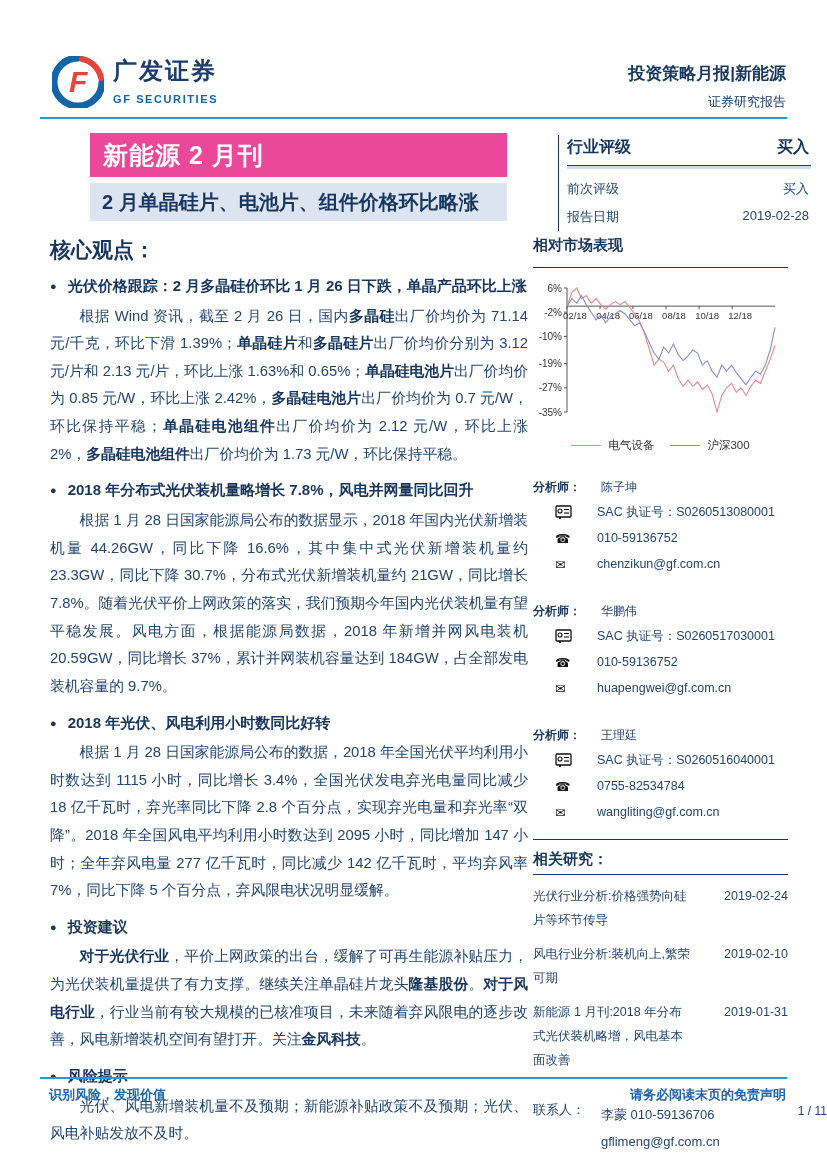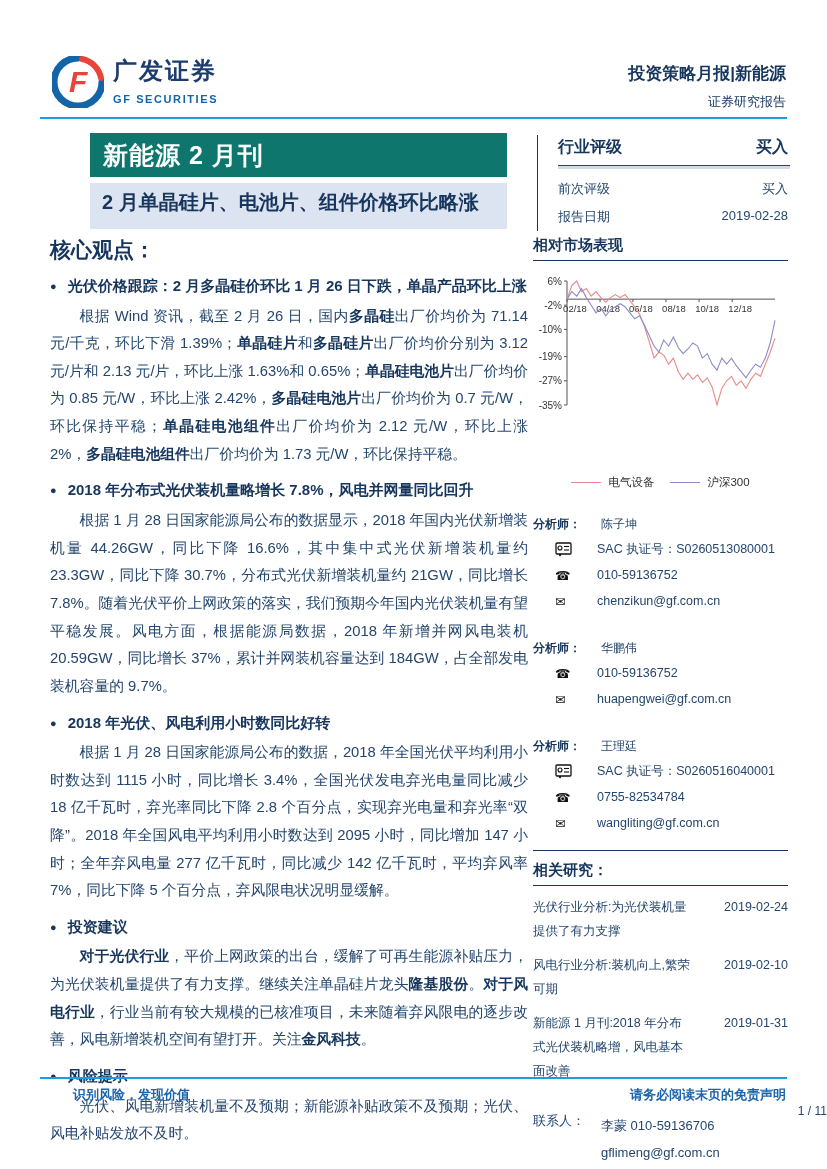--- a/index.html
+++ b/index.html
@@ -11,38 +11,38 @@
   .logo-mark{width:52px;height:52px;}
   .logo-texts{display:flex;flex-direction:column;line-height:1;}
   .logo-cn{font-size:24px;font-weight:bold;color:#1b3c6d;letter-spacing:2px;}
   .logo-en{font-size:11px;font-weight:bold;color:#1464a8;letter-spacing:1.6px;margin-top:11px;}
   .hdr-right{position:absolute;right:41px;top:62px;text-align:right;}
   .hdr-type{font-size:17px;font-weight:bold;color:#17365d;}
   .hdr-cat{font-size:13px;color:#17365d;margin-top:8px;}
   .hdr-rule{position:absolute;left:40px;right:40px;top:117px;height:2px;background:#1b9de2;}
 
   
-  .band-title{position:absolute;left:90px;top:133px;width:417px;height:44px;background:#0f766e;color:#fff;
+  .band-title{position:absolute;left:90px;top:133px;width:417px;height:44px;background:#ec4899;color:#fff;
     font-size:25px;font-weight:bold;line-height:44px;padding-left:13px;box-sizing:border-box;letter-spacing:1px;}
-  .band-sub{position:absolute;left:90px;top:183px;width:417px;height:46px;background:#dce3f1;color:#17365d;
+  .band-sub{position:absolute;left:90px;top:183px;width:417px;height:38px;background:#dce3f1;color:#17365d;
     font-size:20px;font-weight:bold;line-height:38px;padding-left:12px;box-sizing:border-box;}
 
   
-  .rating{position:absolute;left:537px;top:135px;width:253px;border-left:1px solid #17365d;padding-left:20px;box-sizing:border-box;}
+  .rating{position:absolute;left:558px;top:135px;width:253px;border-left:1px solid #17365d;padding-left:8px;box-sizing:border-box;}
   .rating-row1{display:flex;justify-content:space-between;font-size:16px;font-weight:bold;color:#17365d;
     padding:2px 2px 7px 0;border-bottom:1px solid #2c3e63;}
   .rating-sep{height:3px;background:#d4dae6;margin-bottom:6px;}
   .rating-row{display:flex;justify-content:space-between;font-size:13px;color:#24466e;padding:5px 2px 5px 0;}
 
   
   .sidebar{position:absolute;left:533px;top:236px;width:255px;}
-  .sb-h{font-size:15px;font-weight:bold;color:#17365d;padding-bottom:5px;border-bottom:1px solid #17365d;}
+  .sb-h{font-size:15px;font-weight:bold;color:#17365d;padding-bottom:12px;border-bottom:1px solid #17365d;}
   .chart-wrap{margin-top:12px;}
   .legend{display:flex;justify-content:center;gap:16px;margin:2px 0 16px 0;}
-  .legend-item{display:flex;align-items:center;gap:7px;font-size:11.5px;color:#333;margin-top:44px;}
+  .legend-item{display:flex;align-items:center;gap:7px;font-size:11.5px;color:#333;}
   .legend-line{display:inline-block;width:30px;height:0;border-top:1.4px solid #999;}
 
   .an-head{display:flex;font-size:12px;color:#17365d;margin-top:26px;margin-bottom:3px;}
   .an-label{font-weight:bold;width:68px;}
   .an-name{color:#24466e;}
   .an-row{display:flex;align-items:center;min-height:26px;font-size:12.5px;color:#24466e;}
   .an-ic{width:30px;margin-left:22px;display:flex;align-items:center;justify-content:flex-start;color:#111;}
   .an-val{margin-left:12px;}
   .sb-note{font-size:10.5px;color:#24466e;line-height:1.65;margin-top:8px;}
   .sb-div{height:1px;background:#17365d;margin:14px 0 10px 0;}
@@ -58,21 +58,21 @@
   .main{position:absolute;left:50px;top:236px;width:478px;}
   .core-h{font-size:21px;font-weight:bold;color:#17365d;margin-bottom:10px;}
   .sec-t{display:flex;gap:11px;align-items:baseline;font-size:15px;font-weight:bold;color:#17365d;margin:11px 0 5px 0;line-height:1.5;}
   .dot{font-size:11px;position:relative;top:-1px;}
   .sec-t .t{flex:1;}
   .para{font-size:14.8px;line-height:1.87;text-align:justify;text-indent:2em;color:#24466e;margin:0 0 2px 0;}
   .para .b{font-weight:bold;color:#17365d;}
 
   
   .ft-rule{position:absolute;left:40px;right:40px;top:1077px;height:2px;background:#1b9de2;}
-  .ft-left{position:absolute;left:49px;top:1086px;font-size:13px;font-weight:bold;color:#1d64ae;margin-left:24px;}
+  .ft-left{position:absolute;left:49px;top:1086px;font-size:13px;font-weight:bold;color:#1d64ae;}
   .ft-right{position:absolute;right:41px;top:1086px;font-size:13px;font-weight:bold;color:#1d64ae;}
   .ft-page{position:absolute;left:0;right:0;top:1104px;text-align:right;font-size:12px;color:#24466e;}
 
   svg text{font-family:"Liberation Sans","DejaVu Sans",sans-serif;}
 </style>
 </head>
 <body>
 
 <div class="page">
 
@@ -218,62 +218,74 @@
         <span class="an-val">chenzikun@gf.com.cn</span>
       </div>
     </div>
 
     <div>
       <div class="an-head">
         <span class="an-label">分析师：</span>
         <span class="an-name">华鹏伟</span>
       </div>
       <div class="an-row">
-        <span class="an-ic uni">☎</span>
-        <span class="an-val">010-59136752</span>
-      </div>
-      <div class="an-row">
-        <span class="an-ic uni">✉</span>
-        <span class="an-val">huapengwei@gf.com.cn</span>
-      </div>
-    </div>
-
-    <div>
-      <div class="an-head">
-        <span class="an-label">分析师：</span>
-        <span class="an-name">王理廷</span>
-      </div>
-      <div class="an-row">
         <span class="an-ic">
           <svg width="17" height="15" viewBox="0 0 17 15">
               <rect x="1" y="1" width="15" height="11" fill="none" stroke="#111" stroke-width="1.3" rx="1"></rect>
               <circle cx="5" cy="6" r="2" fill="none" stroke="#111" stroke-width="1.1"></circle>
               <line x1="9" y1="4.5" x2="14" y2="4.5" stroke="#111" stroke-width="1.1"></line>
               <line x1="9" y1="8" x2="14" y2="8" stroke="#111" stroke-width="1.1"></line>
               <path d="M4 12 L4 14.5 L5 13.5 L6 14.5 L6 12" fill="#111"></path>
             </svg>
         </span>
+        <span class="an-val">SAC 执证号：S0260517030001</span>
+      </div>
+      <div class="an-row">
+        <span class="an-ic uni">☎</span>
+        <span class="an-val">010-59136752</span>
+      </div>
+      <div class="an-row">
+        <span class="an-ic uni">✉</span>
+        <span class="an-val">huapengwei@gf.com.cn</span>
+      </div>
+    </div>
+
+    <div>
+      <div class="an-head">
+        <span class="an-label">分析师：</span>
+        <span class="an-name">王理廷</span>
+      </div>
+      <div class="an-row">
+        <span class="an-ic">
+          <svg width="17" height="15" viewBox="0 0 17 15">
+              <rect x="1" y="1" width="15" height="11" fill="none" stroke="#111" stroke-width="1.3" rx="1"></rect>
+              <circle cx="5" cy="6" r="2" fill="none" stroke="#111" stroke-width="1.1"></circle>
+              <line x1="9" y1="4.5" x2="14" y2="4.5" stroke="#111" stroke-width="1.1"></line>
+              <line x1="9" y1="8" x2="14" y2="8" stroke="#111" stroke-width="1.1"></line>
+              <path d="M4 12 L4 14.5 L5 13.5 L6 14.5 L6 12" fill="#111"></path>
+            </svg>
+        </span>
         <span class="an-val">SAC 执证号：S0260516040001</span>
       </div>
       <div class="an-row">
         <span class="an-ic uni">☎</span>
         <span class="an-val">0755-82534784</span>
       </div>
       <div class="an-row">
         <span class="an-ic uni">✉</span>
         <span class="an-val">wangliting@gf.com.cn</span>
       </div>
     </div>
 
 
     <div class="sb-div"></div>
 
     <div class="rel-h">相关研究：</div>
     <div class="rel-item">
-      <span class="rel-title">光伏行业分析:为光伏装机量提供了有力支撑</span>
+      <span class="rel-title">光伏行业分析:价格强势向硅片等环节传导</span>
       <span class="rel-date">2019-02-24</span>
     </div>
     <div class="rel-item">
       <span class="rel-title">风电行业分析:装机向上,繁荣可期</span>
       <span class="rel-date">2019-02-10</span>
     </div>
     <div class="rel-item">
       <span class="rel-title">新能源 1 月刊:2018 年分布式光伏装机略增，风电基本面改善</span>
       <span class="rel-date">2019-01-31</span>
     </div>

